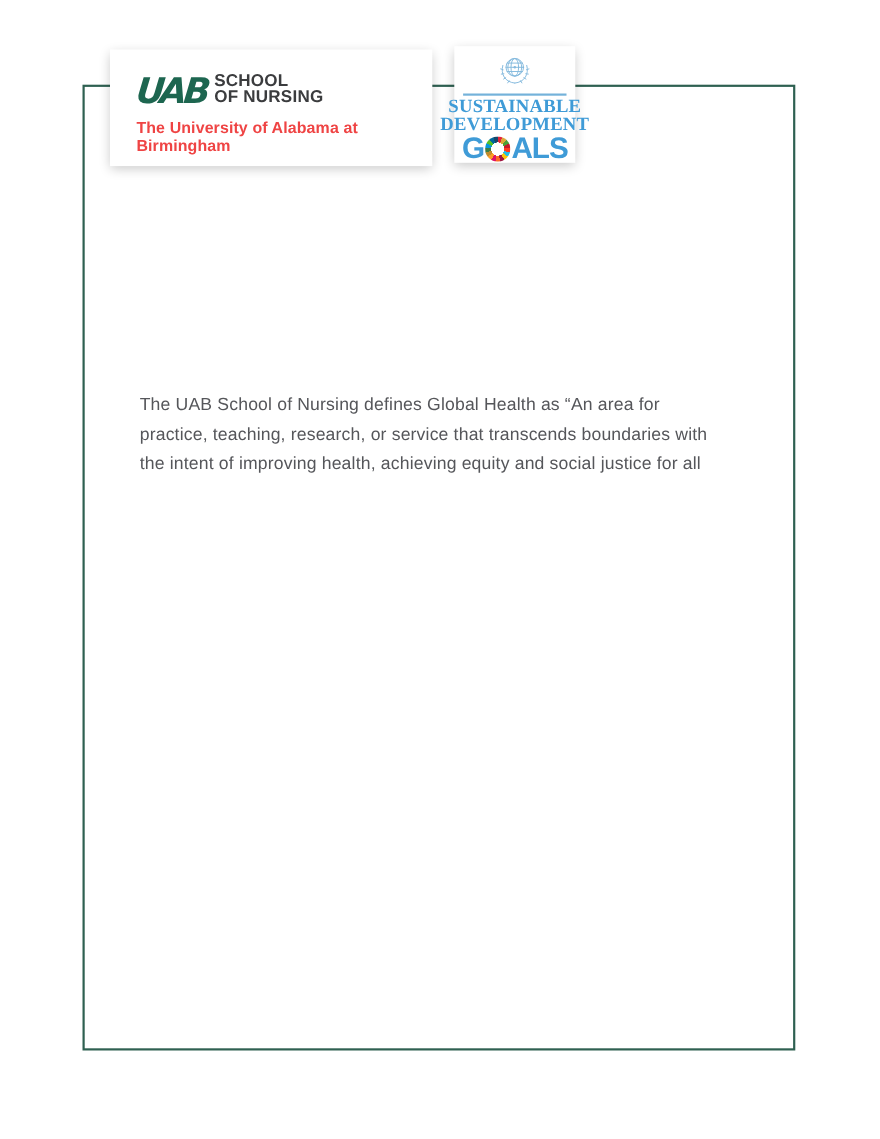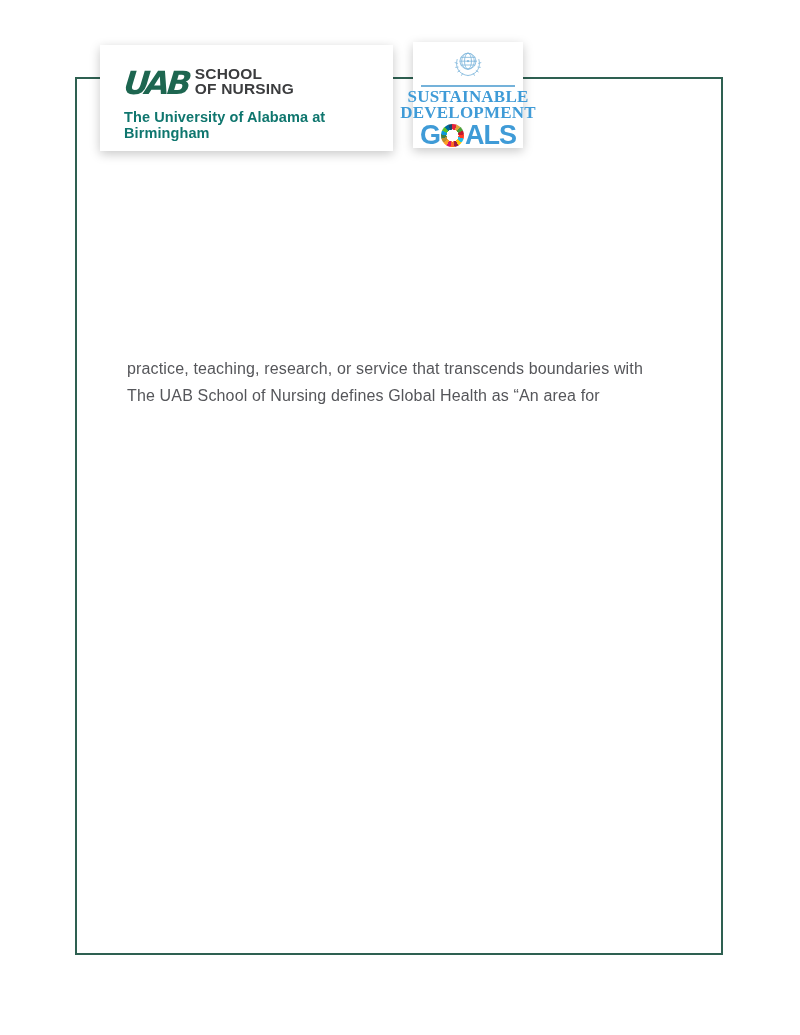--- a/index.html
+++ b/index.html
@@ -43,21 +43,21 @@
     font-weight:bold;
     font-size:15.5px;line-height:14.5px;
     letter-spacing:0.2px;
     color:var(--heading-charcoal,#3b3c3e);
   }
   .uab-univ{
     padding:13px 0 0 24px;
     font-weight:bold;
     font-size:14.5px;
     letter-spacing:0.1px;
-    color:#0f766e;
+    color:#ef4444;
   }
   
   .sdg-card{
     position:absolute;
     left:413px;top:42px;
     width:110px;height:106px;
     background:#ffffff;
     box-shadow:0 3px 10px rgba(0,0,0,0.22);
     z-index:2;
     display:flex;flex-direction:column;align-items:center;
@@ -138,17 +138,18 @@
     <div class="sdg-word">SUSTAINABLE</div>
     <div class="sdg-word">DEVELOPMENT</div>
     <div class="sdg-goals">
       <span>G</span>
       <span class="sdg-wheel" style="background: radial-gradient(closest-side, rgb(255, 255, 255) 0px, rgb(255, 255, 255) 52%, transparent 53%), conic-gradient(rgb(229, 36, 59) 0deg, rgb(229, 36, 59) 21.1765deg, rgb(221, 166, 58) 21.1765deg, rgb(221, 166, 58) 42.3529deg, rgb(76, 159, 56) 42.3529deg, rgb(76, 159, 56) 63.5294deg, rgb(197, 25, 45) 63.5294deg, rgb(197, 25, 45) 84.7059deg, rgb(255, 58, 33) 84.7059deg, rgb(255, 58, 33) 105.882deg, rgb(38, 189, 226) 105.882deg, rgb(38, 189, 226) 127.059deg, rgb(252, 195, 11) 127.059deg, rgb(252, 195, 11) 148.235deg, rgb(162, 25, 66) 148.235deg, rgb(162, 25, 66) 169.412deg, rgb(253, 105, 37) 169.412deg, rgb(253, 105, 37) 190.588deg, rgb(221, 19, 103) 190.588deg, rgb(221, 19, 103) 211.765deg, rgb(253, 157, 36) 211.765deg, rgb(253, 157, 36) 232.941deg, rgb(191, 139, 46) 232.941deg, rgb(191, 139, 46) 254.118deg, rgb(63, 126, 68) 254.118deg, rgb(63, 126, 68) 275.294deg, rgb(10, 151, 217) 275.294deg, rgb(10, 151, 217) 296.471deg, rgb(86, 192, 43) 296.471deg, rgb(86, 192, 43) 317.647deg, rgb(0, 104, 157) 317.647deg, rgb(0, 104, 157) 338.824deg, rgb(25, 72, 106) 338.824deg, rgb(25, 72, 106) 360deg);"></span>
       <span>ALS</span>
     </div>
   </div>
 
   <div class="paragraph">
+    <div>The UAB School of Nursing defines Global Health as “An area for</div>
     <div>practice, teaching, research, or service that transcends boundaries with</div>
-    <div>The UAB School of Nursing defines Global Health as “An area for</div>
+    <div>the intent of improving health, achieving equity and social justice for all</div>
   </div>
 
 </div>
 
 </body></html>

